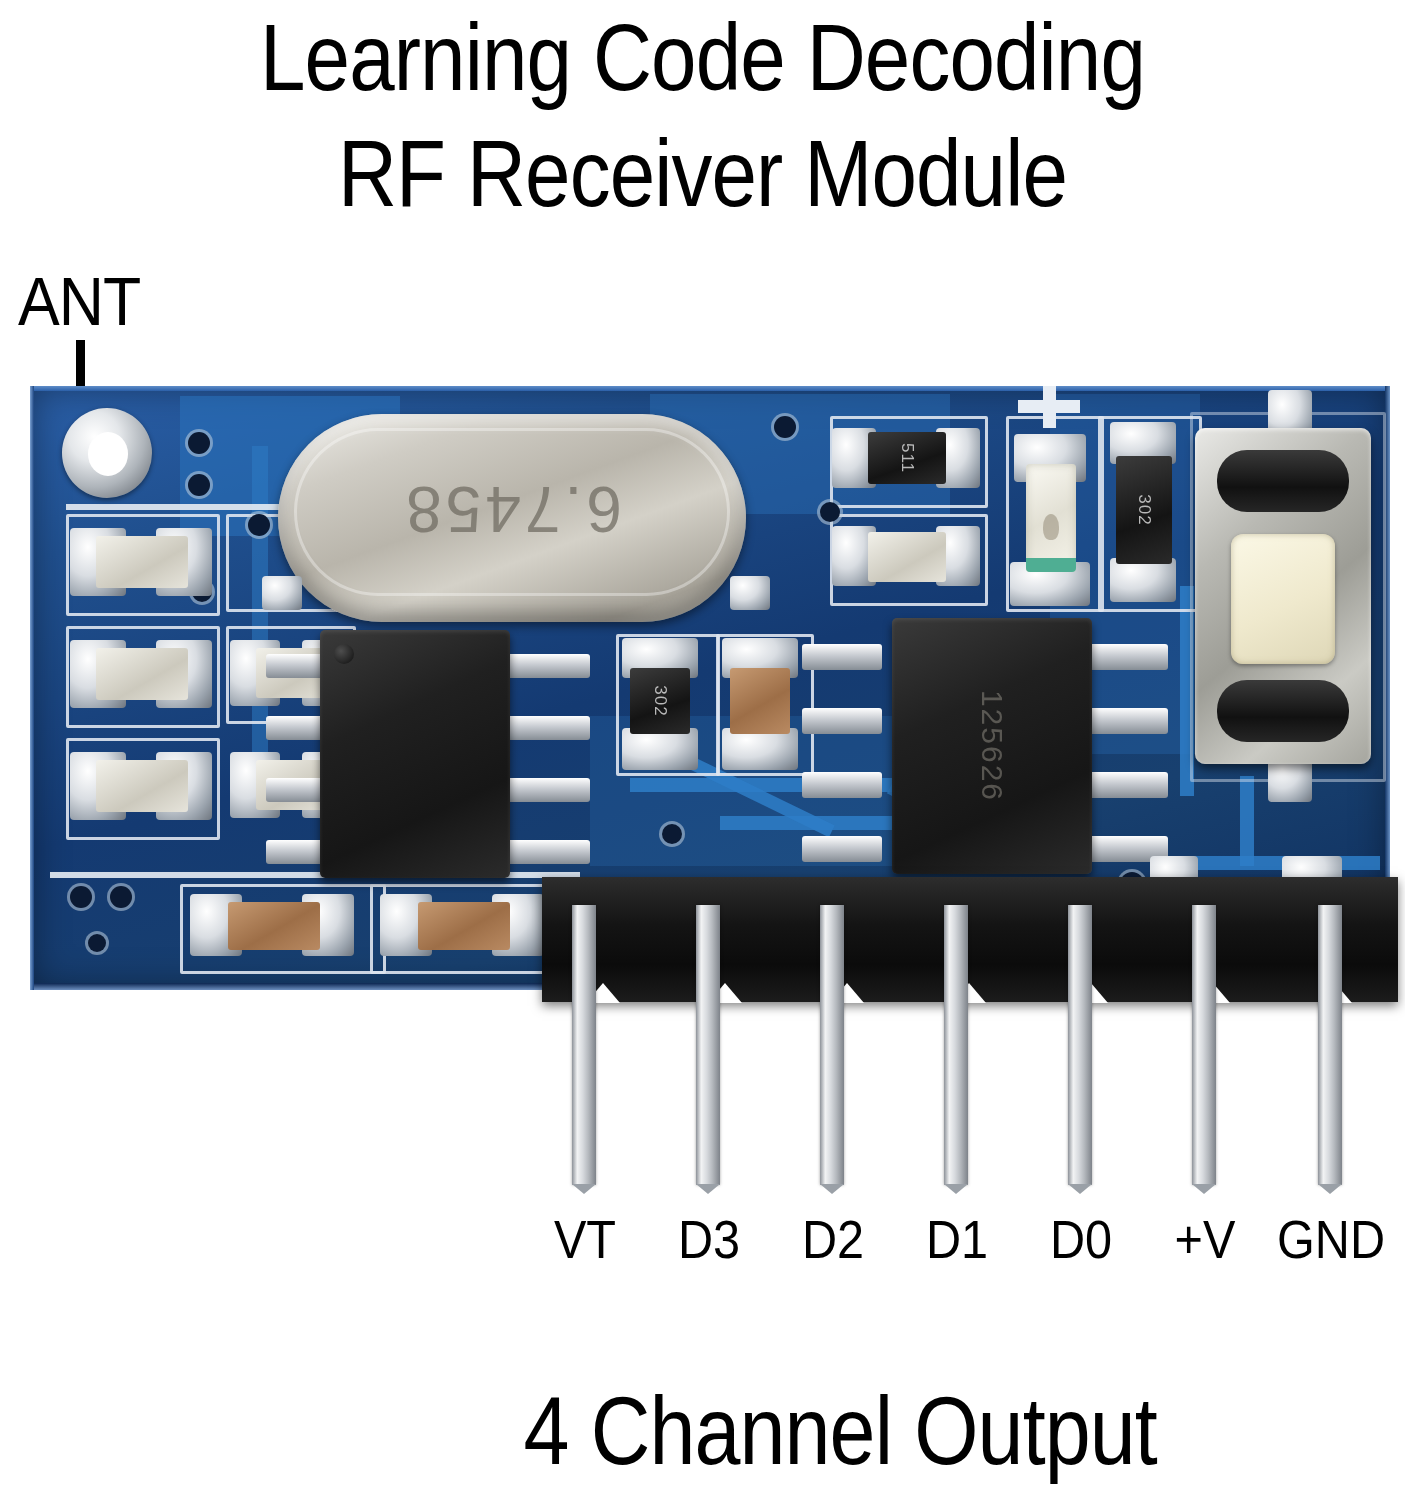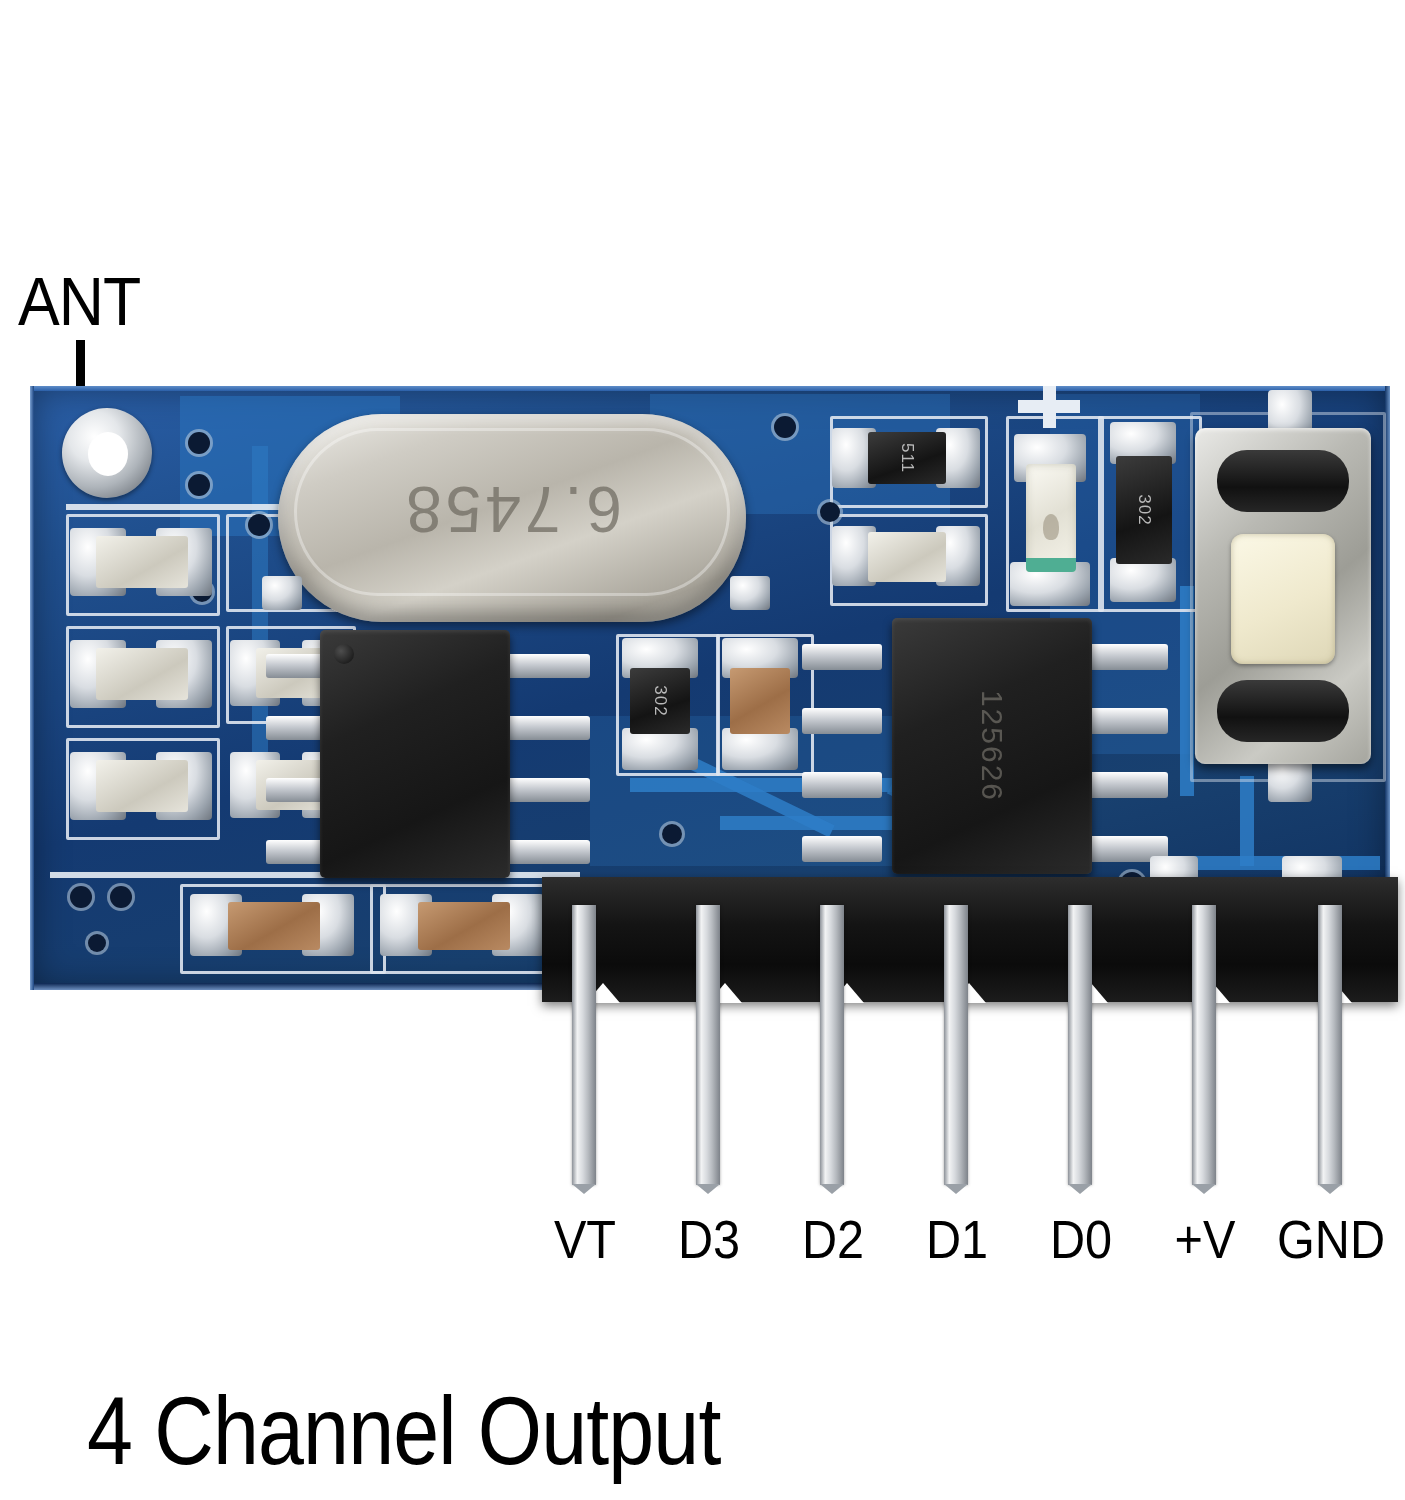--- a/index.html
+++ b/index.html
@@ -35,21 +35,21 @@
     font-weight: 400;
     letter-spacing: -1px;
     transform: scaleX(0.86);
     white-space: nowrap;
   }
   .caption-block {
     position: absolute;
     left: 0;
     top: 1378px;
     width: 1244px;
-    text-align: left;
+    text-align: right;
     color: #000000;
   }
   .caption-line {
     font-family: "Liberation Sans", sans-serif;
     font-size: 96px;
     line-height: 1.1;
     letter-spacing: -1px;
     transform: scaleX(0.86);
     white-space: nowrap;
   }
@@ -307,20 +307,24 @@
     width:40px; height:44px;
     border-radius:50%;
     background:#ffffff;
   }
 </style>
 </head>
 <body>
 
 <div id="stage">
 
+  <div class="title-block">
+    <div class="title-line">Learning Code Decoding</div>
+    <div class="title-line">RF Receiver Module</div>
+  </div>
 
   <div class="ant-label">ANT</div>
   <div class="ant-leader"></div>
 
   <div class="pcb">
     <div class="pcb-edge-top"></div>
     <div class="pcb-edge-bottom"></div>
     <div class="pcb-edge-left"></div>
     <div class="pcb-edge-right"></div>
 

